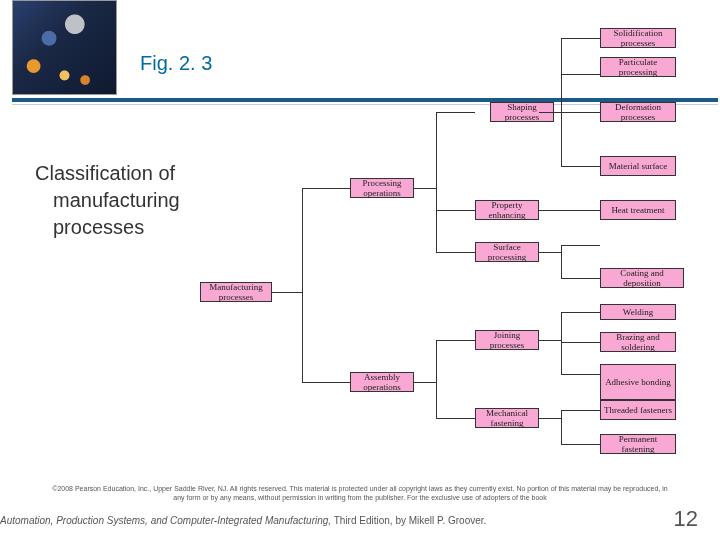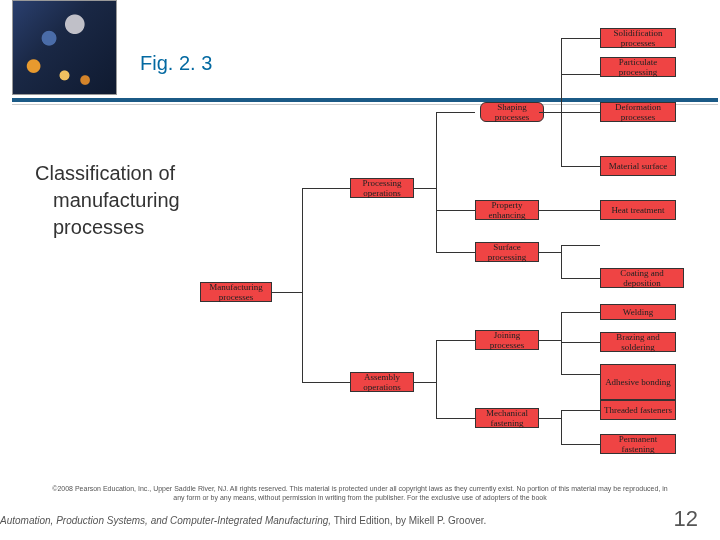--- a/index.html
+++ b/index.html
@@ -10,21 +10,21 @@
     radial-gradient(circle at 50% 80%, #f0c060 5%, transparent 6%),
     radial-gradient(circle at 70% 85%, #d4842a 4%, transparent 5%),
     radial-gradient(circle at 35% 40%, #4a6ca8 8%, transparent 9%),
     radial-gradient(circle at 60% 25%, #c0c0c8 10%, transparent 11%);
   }
   .figlabel { position: absolute; left: 140px; top: 52px; font-size: 20px; color: #0369a1; }
   .hr1 { position: absolute; left: 12px; top: 98px; width: 706px; height: 4px; background: #1b5a86; }
   .hr2 { position: absolute; left: 12px; top: 104px; width: 706px; height: 1px; background: #ccc; }
   .subtitle { position: absolute; left: 35px; top: 160px; width: 230px; font-size: 20px; color: #333; line-height: 1.35; text-indent: -18px; padding-left: 18px; }
   .diagram { position: absolute; left: 190px; top: 10px; width: 520px; height: 450px; }
-  .box { position: absolute; border: 1px solid #333; background: #ef4444; font-size: 9px; font-family: "Times New Roman", serif; color: #222; text-align: center; display: flex; align-items: center; justify-content: center; line-height: 1.15; padding: 1px 2px; }
+  .box { position: absolute; border: 1px solid #333; background: #f9a8d4; font-size: 9px; font-family: "Times New Roman", serif; color: #222; text-align: center; display: flex; align-items: center; justify-content: center; line-height: 1.15; padding: 1px 2px; }
   .line { position: absolute; background: #333; }
   .copyright { position: absolute; left: 0; bottom: 38px; width: 720px; text-align: center; font-size: 7px; color: #555; line-height: 1.3; padding: 0 50px; }
   .bookline { position: absolute; left: 0; bottom: 14px; width: 600px; text-align: left; font-size: 10px; color: #555; }
   .bookline em { font-style: italic; }
   .pagenum { position: absolute; right: 22px; bottom: 8px; font-size: 22px; color: #555; }
 </style>
 </head>
 <body>
 
 <div class="thumb"></div>
@@ -33,21 +33,21 @@
 <div class="hr2"></div>
 <div class="subtitle">Classification of manufacturing processes</div>
 
 <div class="diagram">
 
   <div class="box" style="left:10px; top:272px; width:72px; height:20px;">Manufacturing processes</div>
 
   <div class="box" style="left:160px; top:168px; width:64px; height:20px;">Processing operations</div>
   <div class="box" style="left:160px; top:362px; width:64px; height:20px;">Assembly operations</div>
 
-  <div class="box" style="left:290px; top:92px;  width:64px; height:20px;border-radius:6px;">Shaping processes</div>
+  <div class="box" style="left:300px; top:92px;  width:64px; height:20px;">Shaping processes</div>
   <div class="box" style="left:285px; top:190px; width:64px; height:20px;">Property enhancing</div>
   <div class="box" style="left:285px; top:232px; width:64px; height:20px;">Surface processing</div>
   <div class="box" style="left:285px; top:320px; width:64px; height:20px;">Joining processes</div>
   <div class="box" style="left:285px; top:398px; width:64px; height:20px;">Mechanical fastening</div>
 
   <div class="box" style="left:410px; top:18px;  width:76px; height:20px;">Solidification processes</div>
   <div class="box" style="left:410px; top:47px;  width:76px; height:20px;">Particulate processing</div>
   <div class="box" style="left:410px; top:92px;  width:76px; height:20px;">Deformation processes</div>
   <div class="box" style="left:410px; top:146px; width:76px; height:20px;">Material surface</div>
   <div class="box" style="left:410px; top:190px; width:76px; height:20px;">Heat treatment</div>

